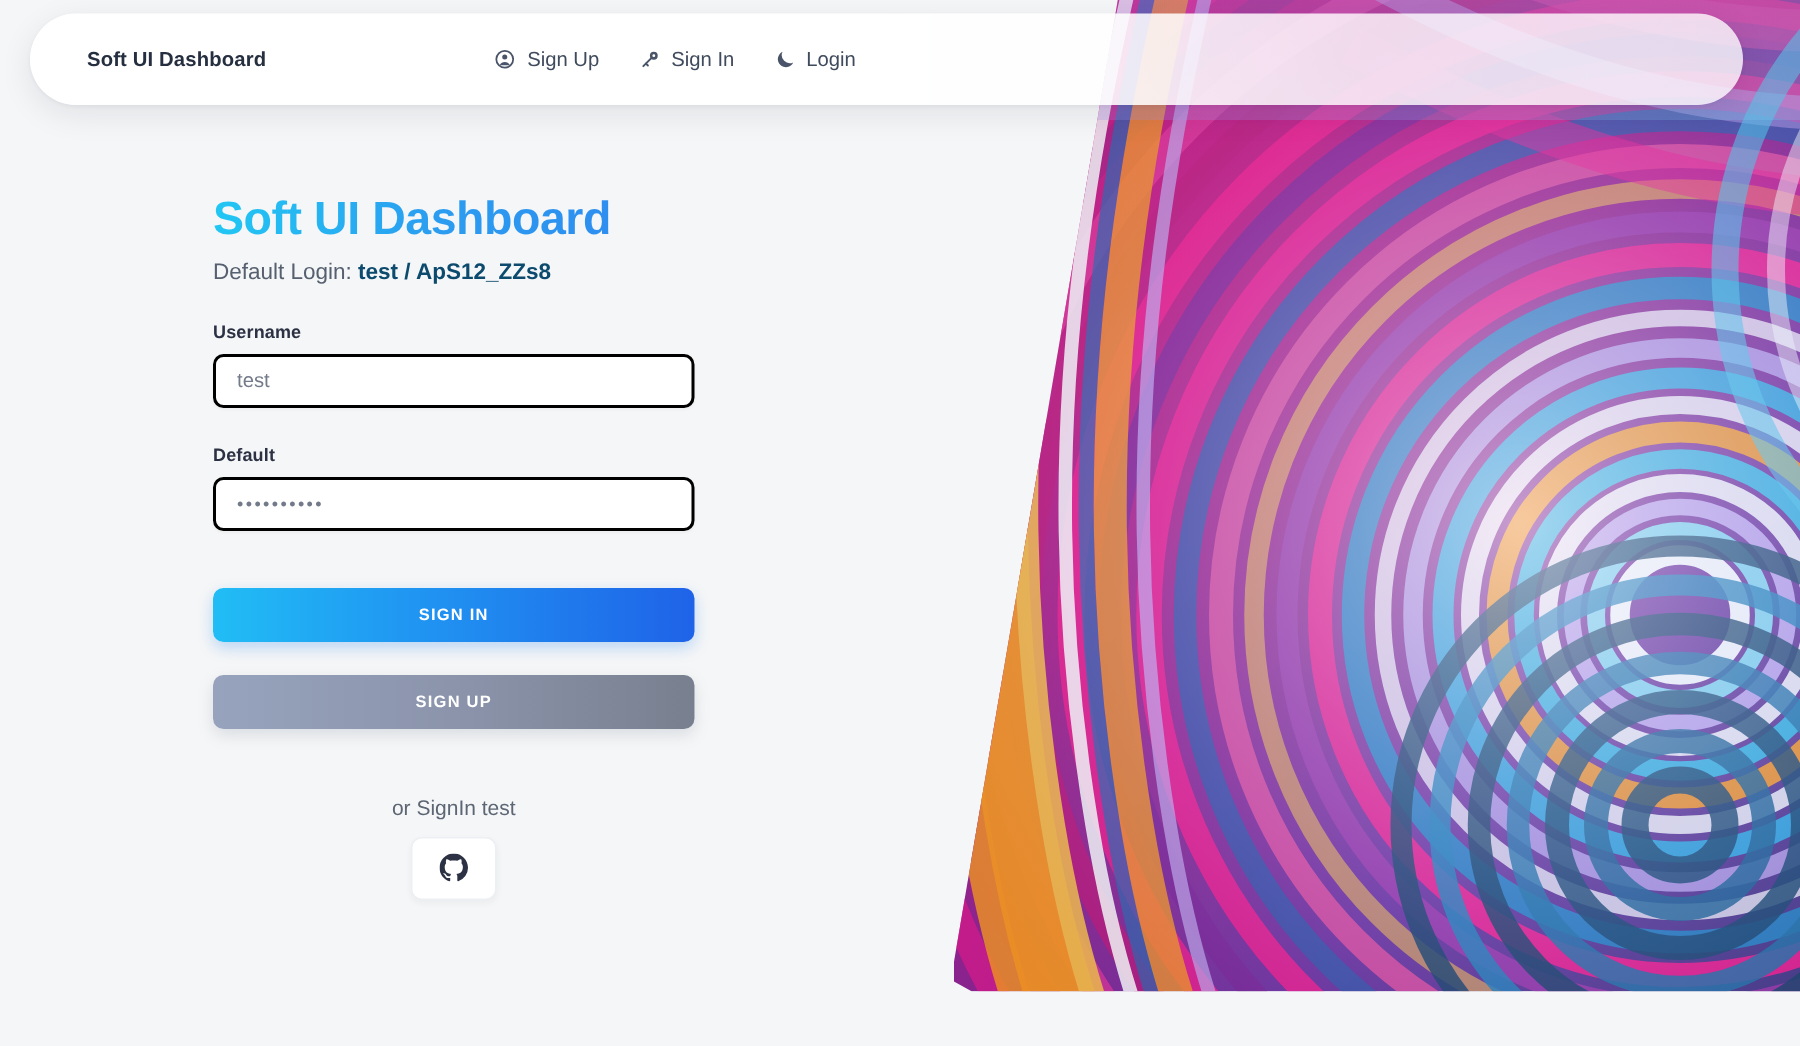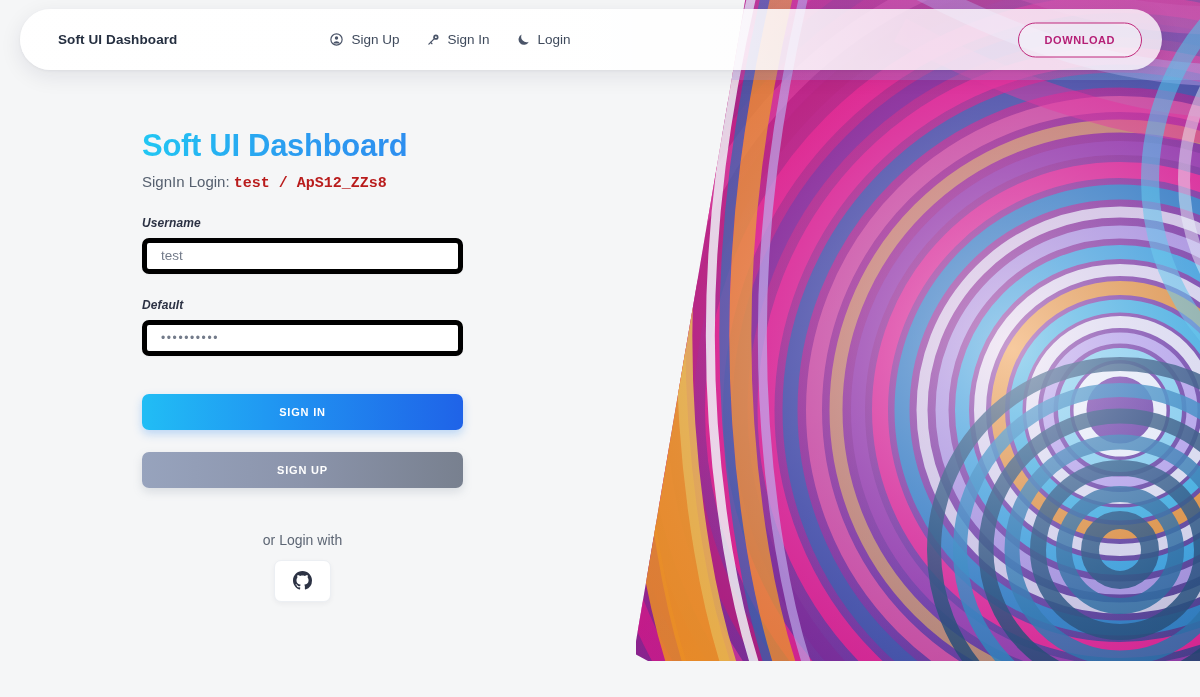--- a/index.html
+++ b/index.html
@@ -132,41 +132,40 @@
     background-clip: text;
     -webkit-text-fill-color: transparent;
     color: #2b9df0;
     line-height: 1.15;
   }
   .page-subtitle {
     margin-top: 9px;
     font-size: 15px;
     color: #56606f;
   }
-  .page-subtitle b { color: #b91c1c; font-weight: bold; font-family: Liberation Mono, monospace; }
+  .page-subtitle b { color: #0c4a6e; font-weight: bold; }
 
   .field-group { margin-top: 24px; }
   .field-label {
     display: block;
     font-size: 12px;
     font-weight: bold;
     color: #2c3244;
     margin-bottom: 8px;
     letter-spacing: .1px;
-    font-style: italic;
   }
   .field-input {
     width: 321px;
     height: 36px;
     padding: 0 14px;
     font-size: 13.5px;
     font-family: inherit;
     color: #737b8a;
     background: #ffffff;
-    border: 5px solid #000000;
+    border: 2px solid #000000;
     border-radius: 7px;
     outline: none;
     box-shadow: 0 1px 2px rgba(30,40,60,0.035);
   }
   .field-input::placeholder { color: #9aa2ae; }
   .field-input.pw {
     letter-spacing: 1.6px;
     font-size: 12px;
   }
 
@@ -360,46 +359,45 @@
       <span class="nicon">
         <svg width="15" height="15" viewBox="0 0 24 24">
           <path d="M20.5 15.4A8.6 8.6 0 0 1 9.1 4 8.6 8.6 0 1 0 20.5 15.4z" fill="currentColor"></path>
         </svg>
       </span>
       <span>Login</span>
     </div>
 
   </div>
 
-  <button class="download-btn">DOWNLOAD</button>
 </nav>
 
 <main class="form-col">
 
   <h1 class="page-title">Soft UI Dashboard</h1>
 
   <p class="page-subtitle">
-    <span>SignIn Login: </span><b>test / ApS12_ZZs8</b>
+    <span>Default Login: </span><b>test / ApS12_ZZs8</b>
   </p>
 
   <div class="field-group">
     <label class="field-label">Username</label>
     <input class="field-input" type="text" value="test" style="">
   </div>
 
   <div class="field-group">
     <label class="field-label">Default</label>
     <input class="field-input pw" type="text" value="••••••••••" style="">
   </div>
 
   <button class="btn btn-signin">SIGN IN</button>
   <button class="btn btn-signup">SIGN UP</button>
 
   <div class="social-row">
-    <div class="social-text">or Login with</div>
+    <div class="social-text">or SignIn test</div>
     <div class="social-btns">
       <div class="social-btn">
         <span>
           <svg width="19" height="19" viewBox="0 0 16 16" fill="#2c3244">
             <path d="M8 0C3.58 0 0 3.58 0 8c0 3.54 2.29 6.53 5.47 7.59.4.07.55-.17.55-.38
                      0-.19-.01-.82-.01-1.49-2.01.37-2.53-.49-2.69-.94-.09-.23-.48-.94-.82-1.13-.28-.15-.68-.52-.01-.53.63-.01
                      1.08.58 1.23.82.72 1.21 1.87.87 2.33.66.07-.52.28-.87.51-1.07-1.78-.2-3.64-.89-3.64-3.95
                      0-.87.31-1.59.82-2.15-.08-.2-.36-1.02.08-2.12 0 0 .67-.21 2.2.82.64-.18 1.32-.27 2-.27s1.36.09 2 .27c1.53-1.04
                      2.2-.82 2.2-.82.44 1.1.16 1.92.08 2.12.51.56.82 1.27.82 2.15 0 3.07-1.87 3.75-3.65 3.95.29.25.54.73.54 1.48
                      0 1.07-.01 1.93-.01 2.2 0 .21.15.46.55.38A8.013 8.013 0 0 0 16 8c0-4.42-3.58-8-8-8z"></path>

